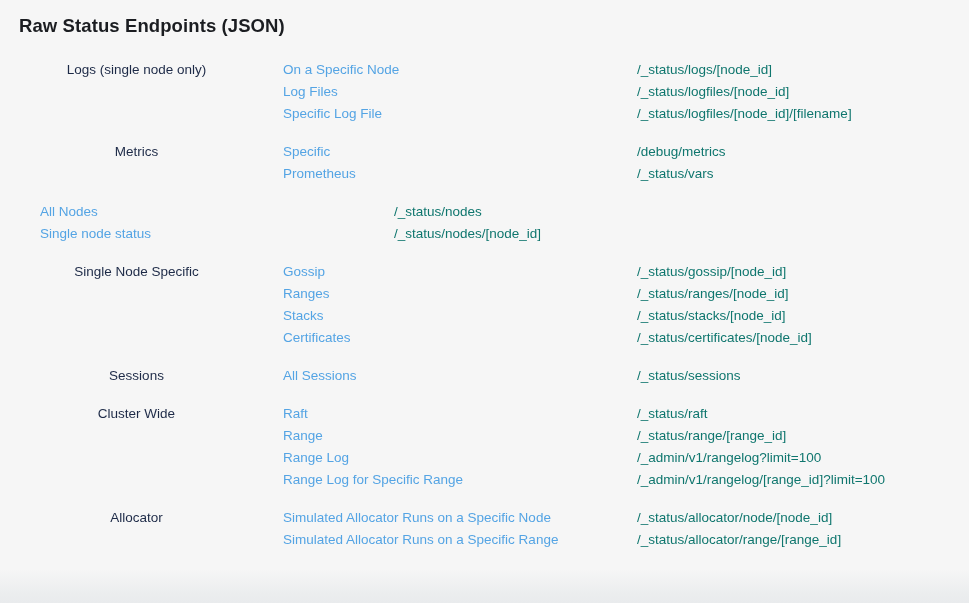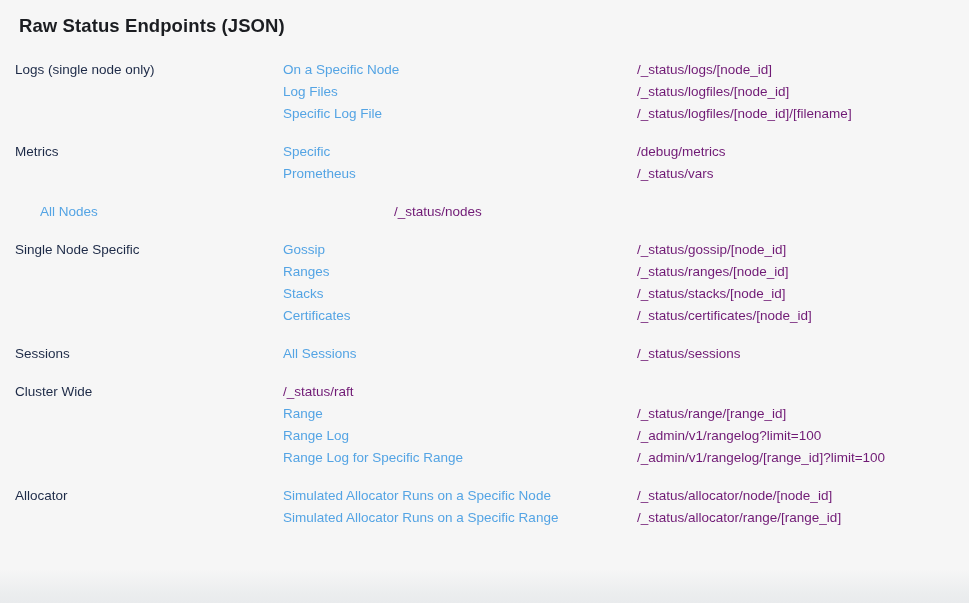--- a/index.html
+++ b/index.html
@@ -25,21 +25,21 @@
     line-height: 26px;
     letter-spacing: 0.1px;
   }
   .group {
     display: flex;
     margin-bottom: 16px;
   }
   .category {
     width: 243px;
     flex-shrink: 0;
-    text-align: left;
+    text-align: center;
     color: #1d2a47;
     font-size: 13.5px;
     line-height: 22px;
   }
   .rows {
     margin-left: 25px;
     flex: 1;
   }
   .row {
     display: flex;
@@ -47,21 +47,21 @@
     line-height: 22px;
   }
   .link {
     width: 354px;
     flex-shrink: 0;
     color: #54a4e4;
     text-decoration: none;
     cursor: pointer;
   }
   .path {
-    color: #701a75;
+    color: #0f766e;
   }
   .bottom-band {
     position: absolute;
     left: 0; right: 0; bottom: 0;
     height: 34px;
     background: linear-gradient(to bottom, #f6f6f6 0%, #ebedee 75%, #e9ebed 100%);
     z-index: 0;
   }
 </style>
 </head>
@@ -102,20 +102,24 @@
       </div>
     </div>
   </div>
 
   <div class="group">
     <div class="rows">
       <div class="row">
         <a class="link">All Nodes</a>
         <span class="path">/_status/nodes</span>
       </div>
+      <div class="row">
+        <a class="link">Single node status</a>
+        <span class="path">/_status/nodes/[node_id]</span>
+      </div>
     </div>
   </div>
 
   <div class="group">
     <div class="category">Single Node Specific</div>
     <div class="rows">
       <div class="row">
         <a class="link">Gossip</a>
         <span class="path">/_status/gossip/[node_id]</span>
       </div>
@@ -141,20 +145,21 @@
         <a class="link">All Sessions</a>
         <span class="path">/_status/sessions</span>
       </div>
     </div>
   </div>
 
   <div class="group">
     <div class="category">Cluster Wide</div>
     <div class="rows">
       <div class="row">
+        <a class="link">Raft</a>
         <span class="path">/_status/raft</span>
       </div>
       <div class="row">
         <a class="link">Range</a>
         <span class="path">/_status/range/[range_id]</span>
       </div>
       <div class="row">
         <a class="link">Range Log</a>
         <span class="path">/_admin/v1/rangelog?limit=100</span>
       </div>

